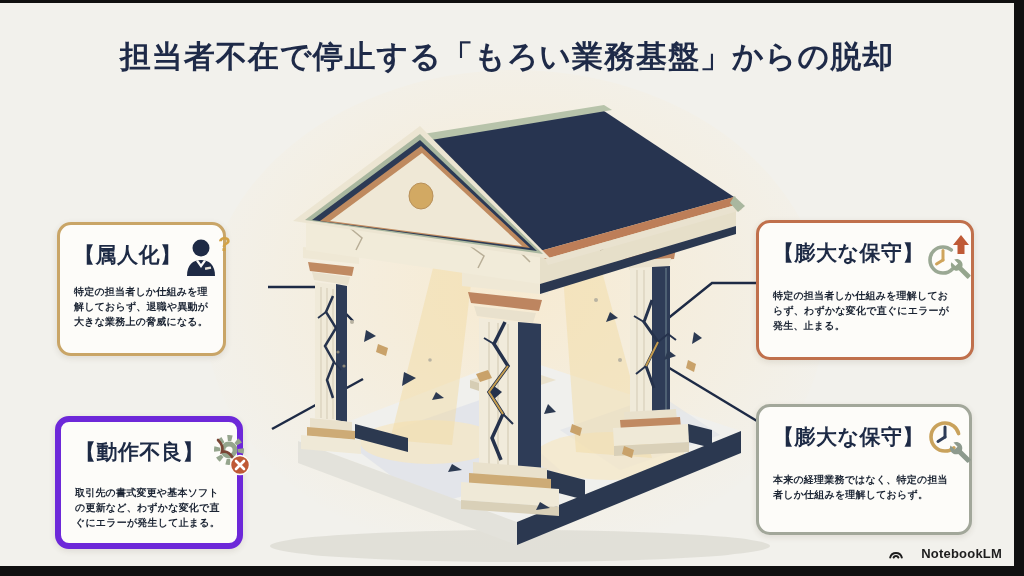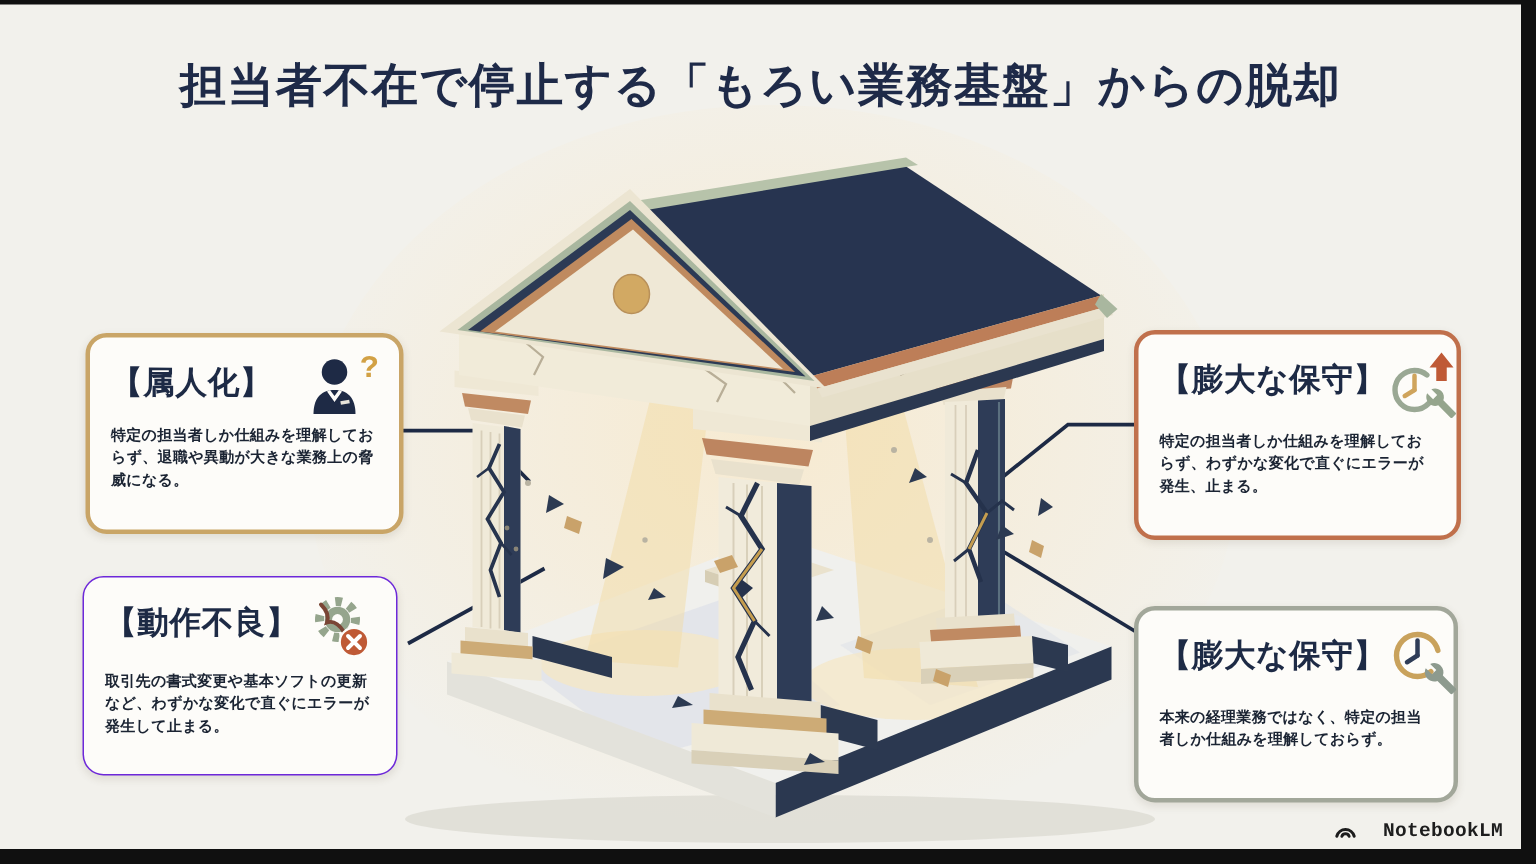--- a/index.html
+++ b/index.html
@@ -1,19 +1,19 @@
 <!DOCTYPE html>
 <html><head>
 <meta charset="utf-8">
 <style>
   html,body{margin:0;padding:0;background:#222;}
   .stage{
     position:relative;width:1024px;height:576px;overflow:hidden;
     background:#f2f1ec;
-    font-family:Liberation Mono, monospace;
+    font-family:Liberation Sans, sans-serif;
   }
   
   .bar{position:absolute;background:#101010;z-index:40;}
   .bar-top{top:0;left:0;right:0;height:3px;}
   .bar-bottom{bottom:0;left:0;right:0;height:10px;}
   .bar-right{top:0;bottom:0;right:0;width:10px;}
   
   .page-title{
     position:absolute;top:36px;left:0;width:1014px;text-align:center;
     font-size:31px;font-weight:700;color:#1e2a48;letter-spacing:1px;z-index:20;
@@ -23,23 +23,23 @@
   
   .callout{
     position:absolute;background:#fdfcf9;border-radius:14px;z-index:20;
     padding:10px 14px 12px 14px;box-sizing:border-box;
     box-shadow:0 2px 6px rgba(70,60,35,.12);
   }
   .callout .head-row{display:flex;justify-content:space-between;align-items:flex-start;margin-bottom:5px;}
   .callout .heading{font-size:21px;font-weight:700;color:#1d2a45;letter-spacing:.5px;white-space:nowrap;padding-top:6px;}
   .callout .body{font-size:10px;font-weight:600;line-height:1.5;color:#1b2433;letter-spacing:.2px;}
   .callout .icon{flex:0 0 auto;}
-  .co-tl{top:222px;left:57px;width:212px;min-height:134px;border:3px solid #c9a567;}
+  .co-tl{top:222px;left:57px;width:169px;min-height:134px;border:3px solid #c9a567;}
   .co-tr{top:220px;left:756px;width:218px;min-height:140px;border:3px solid #c0704c;}
-  .co-bl{top:384px;left:55px;width:210px;min-height:133px;border:1px solid #6d28d9;}
+  .co-bl{top:416px;left:55px;width:188px;min-height:133px;border:6px solid #6d28d9;}
   .co-br{top:404px;left:756px;width:216px;min-height:131px;border:3px solid #a2a79a;}
   
   .footer{
     position:absolute;right:22px;bottom:15px;display:flex;align-items:center;gap:17px;z-index:30;
   }
   .footer .brand{font-size:13px;font-weight:600;color:#1d1d1d;letter-spacing:.2px;}
 </style>
 </head>
 <body>
 

